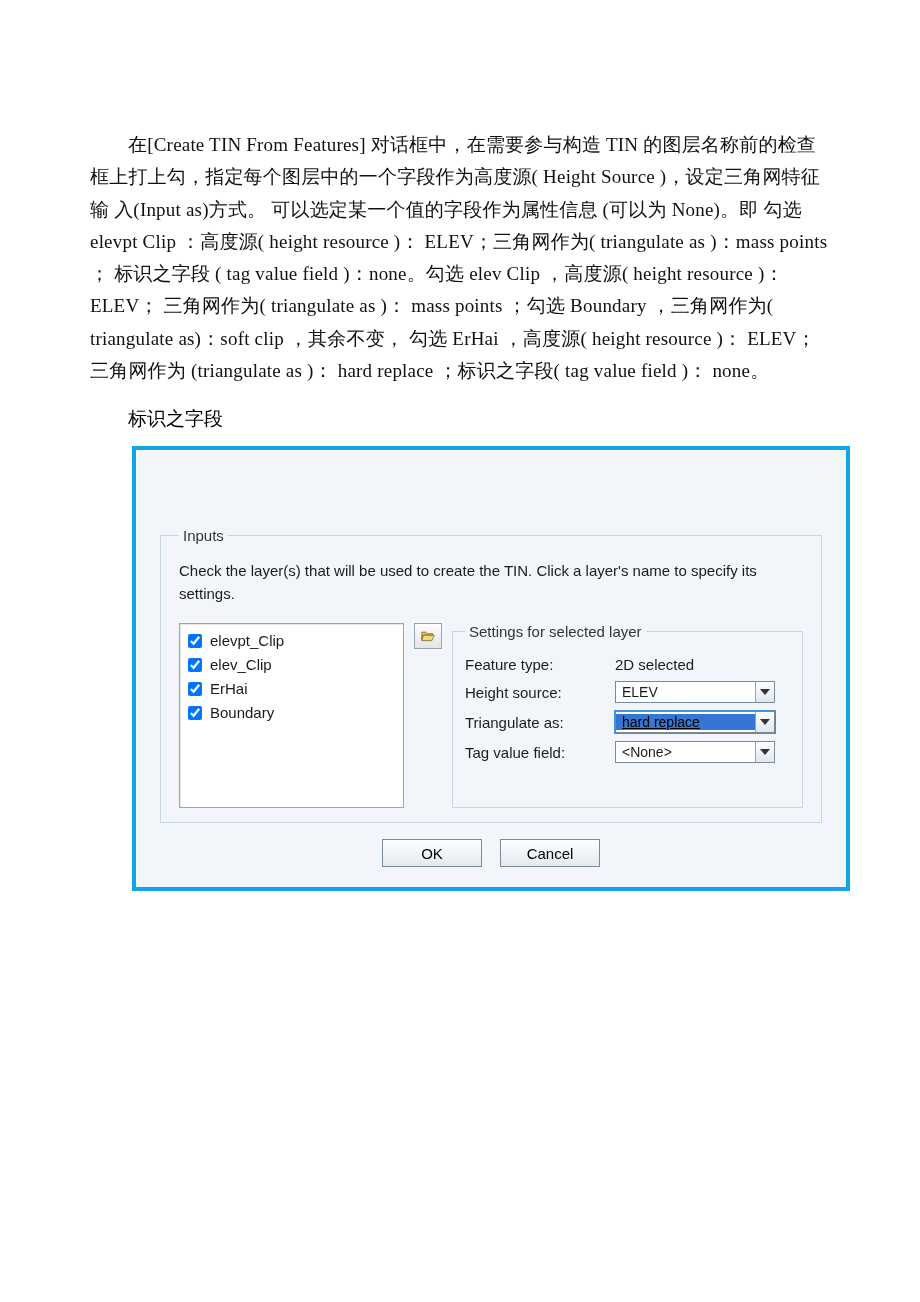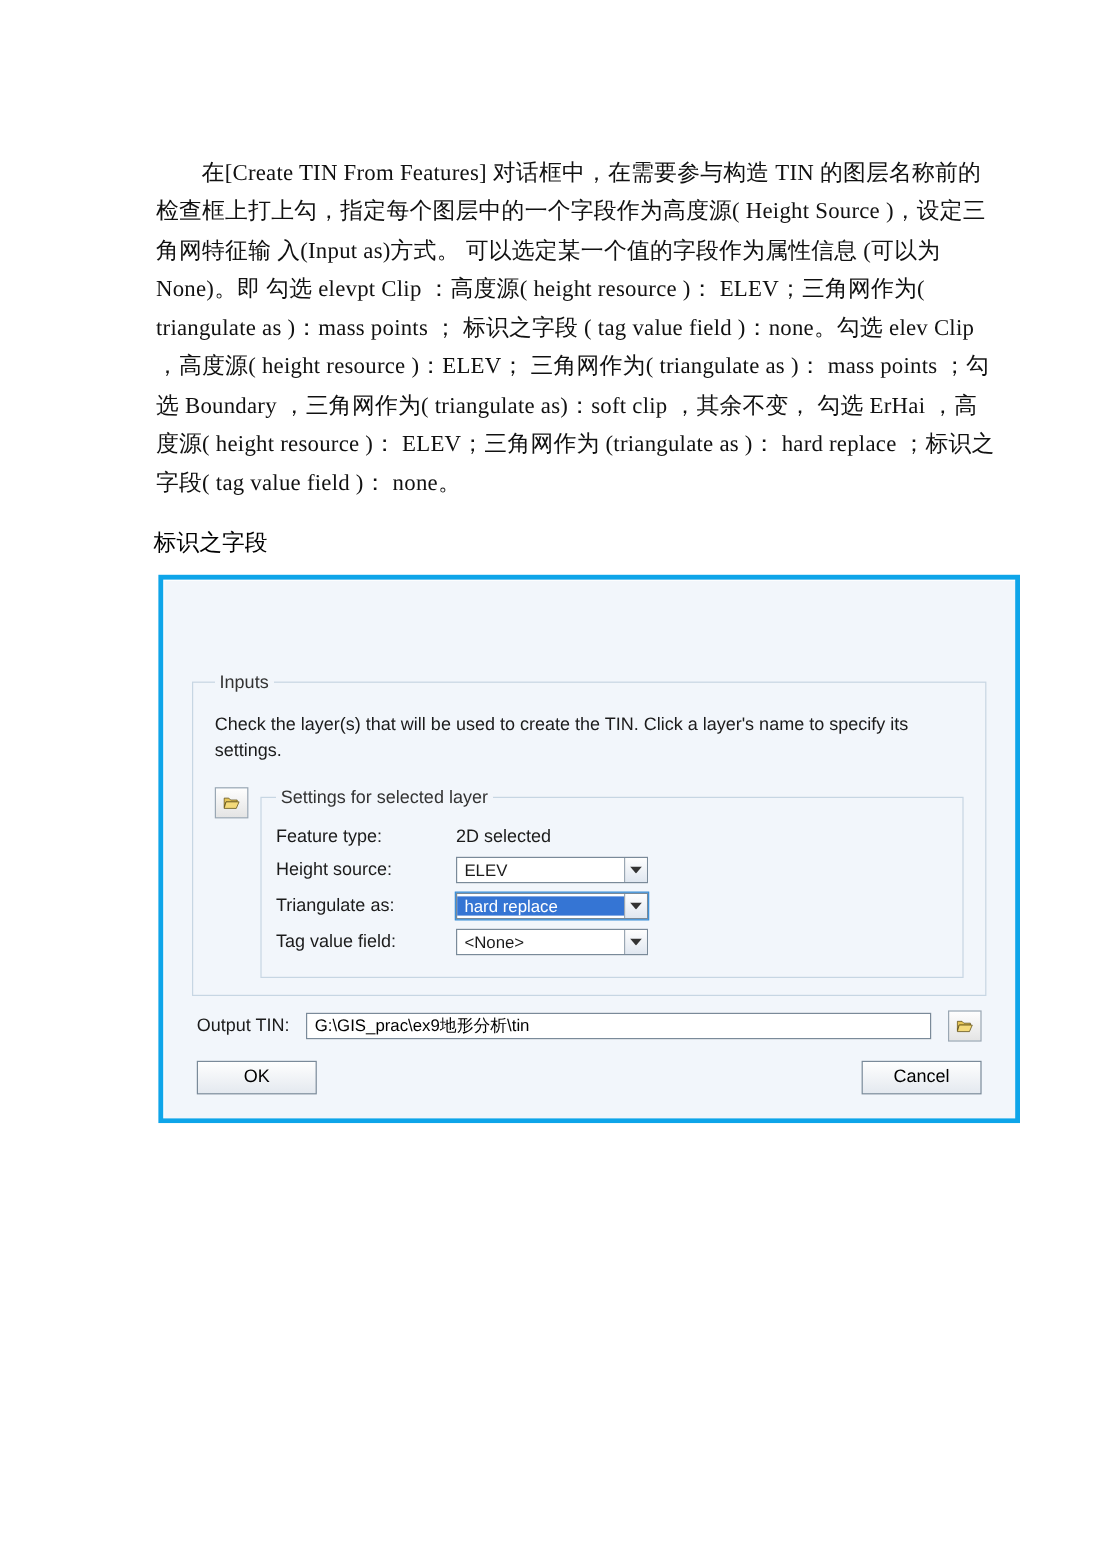--- a/index.html
+++ b/index.html
@@ -15,21 +15,20 @@
     padding: 110px 90px 0 90px;
     box-sizing: border-box;
   }
   .para {
     font-size: 19px;
     line-height: 1.7;
     text-indent: 2em;
     margin-bottom: 14px;
     color: #111;
     letter-spacing: 0.2px;
-    margin-left: 40px;
   }
   .paper-label {
     font-size: 19px;
     text-indent: 2em;
     margin-bottom: 14px;
   }
 
   
   .dialog {
     margin-left: 42px;
@@ -145,21 +144,22 @@
   }
   .combo .ctext {
     flex:1;
     padding: 0 6px;
     font-size:14px;
     white-space:nowrap;
     overflow:hidden;
   }
   .combo .ctext.hi {
     background:#3575d4;
-    color:#ffffff;
+    color:#000000;
+    text-decoration:underline;
   }
   .combo .carrow {
     width:18px;
     height:100%;
     border-left:1px solid #9aa7b3;
     background:linear-gradient(#fefefe,#e0e7f0);
     display:flex;
     align-items:center;
     justify-content:center;
   }
@@ -180,21 +180,21 @@
     border:1px solid #7a8a99;
     background:#fff;
     padding:0 6px;
     font-family: inherit;
     font-size:14px;
     box-sizing:border-box;
   }
 
   .button-row{
     display:flex;
-    justify-content:space-between;
+    justify-content:center;
     gap:18px;
     margin:16px 28px 14px 28px;
   }
   .btn{
     width:100px;
     height:28px;
     border:1px solid #7a8a99;
     background:linear-gradient(#fefefe,#e4e9ef);
     font-family:inherit;
     font-size:15px;
@@ -231,20 +231,38 @@
 
     <div class="watermark">www.bdoox.co</div>
 
     <fieldset class="inputs">
       <legend>Inputs</legend>
 
       <div class="instr">Check the layer(s) that will be used to create the TIN.  Click a layer's name to specify its settings.</div>
 
 
       <div class="layers-row">
+        <div class="layer-list">
+          <div class="layer-item">
+            <input type="checkbox" checked="" style="">
+            <span>elevpt_Clip</span>
+          </div>
+          <div class="layer-item">
+            <input type="checkbox" checked="" style="">
+            <span>elev_Clip</span>
+          </div>
+          <div class="layer-item">
+            <input type="checkbox" checked="" style="">
+            <span>ErHai</span>
+          </div>
+          <div class="layer-item">
+            <input type="checkbox" checked="" style="">
+            <span>Boundary</span>
+          </div>
+        </div>
 
         <button class="open-btn">
           <svg width="18" height="16" viewBox="0 0 18 16">
             <path d="M1 3 L6 3 L8 5 L15 5 L15 7 L3 7 L1 13 Z" fill="#e6c558" stroke="#5a4a10" stroke-width="0.8"></path>
             <path d="M3 7 L17 7 L14 14 L1 14 Z" fill="#f4da7a" stroke="#5a4a10" stroke-width="0.8"></path>
           </svg>
         </button>
 
         <fieldset class="settings">
           <legend>Settings for selected layer</legend>
@@ -286,30 +304,20 @@
                 <svg width="10" height="6" viewBox="0 0 10 6">
                     <path d="M0 0 L10 0 L5 6 Z" fill="#333"></path>
                   </svg>
               </div>
             </div>
           </div>
         </fieldset>
       </div>
     </fieldset>
 
-    <div class="output-row">
-      <div class="olabel">Output TIN:</div>
-      <input class="otext" type="text" value="G:\GIS_prac\ex9地形分析\tin" style="">
-      <button class="open-btn">
-        <svg width="18" height="16" viewBox="0 0 18 16">
-          <path d="M1 3 L6 3 L8 5 L15 5 L15 7 L3 7 L1 13 Z" fill="#e6c558" stroke="#5a4a10" stroke-width="0.8"></path>
-          <path d="M3 7 L17 7 L14 14 L1 14 Z" fill="#f4da7a" stroke="#5a4a10" stroke-width="0.8"></path>
-        </svg>
-      </button>
-    </div>
 
     <div class="button-row">
       <button class="btn">OK</button>
       <button class="btn">Cancel</button>
     </div>
 
   </div>
 
 </div>
 

